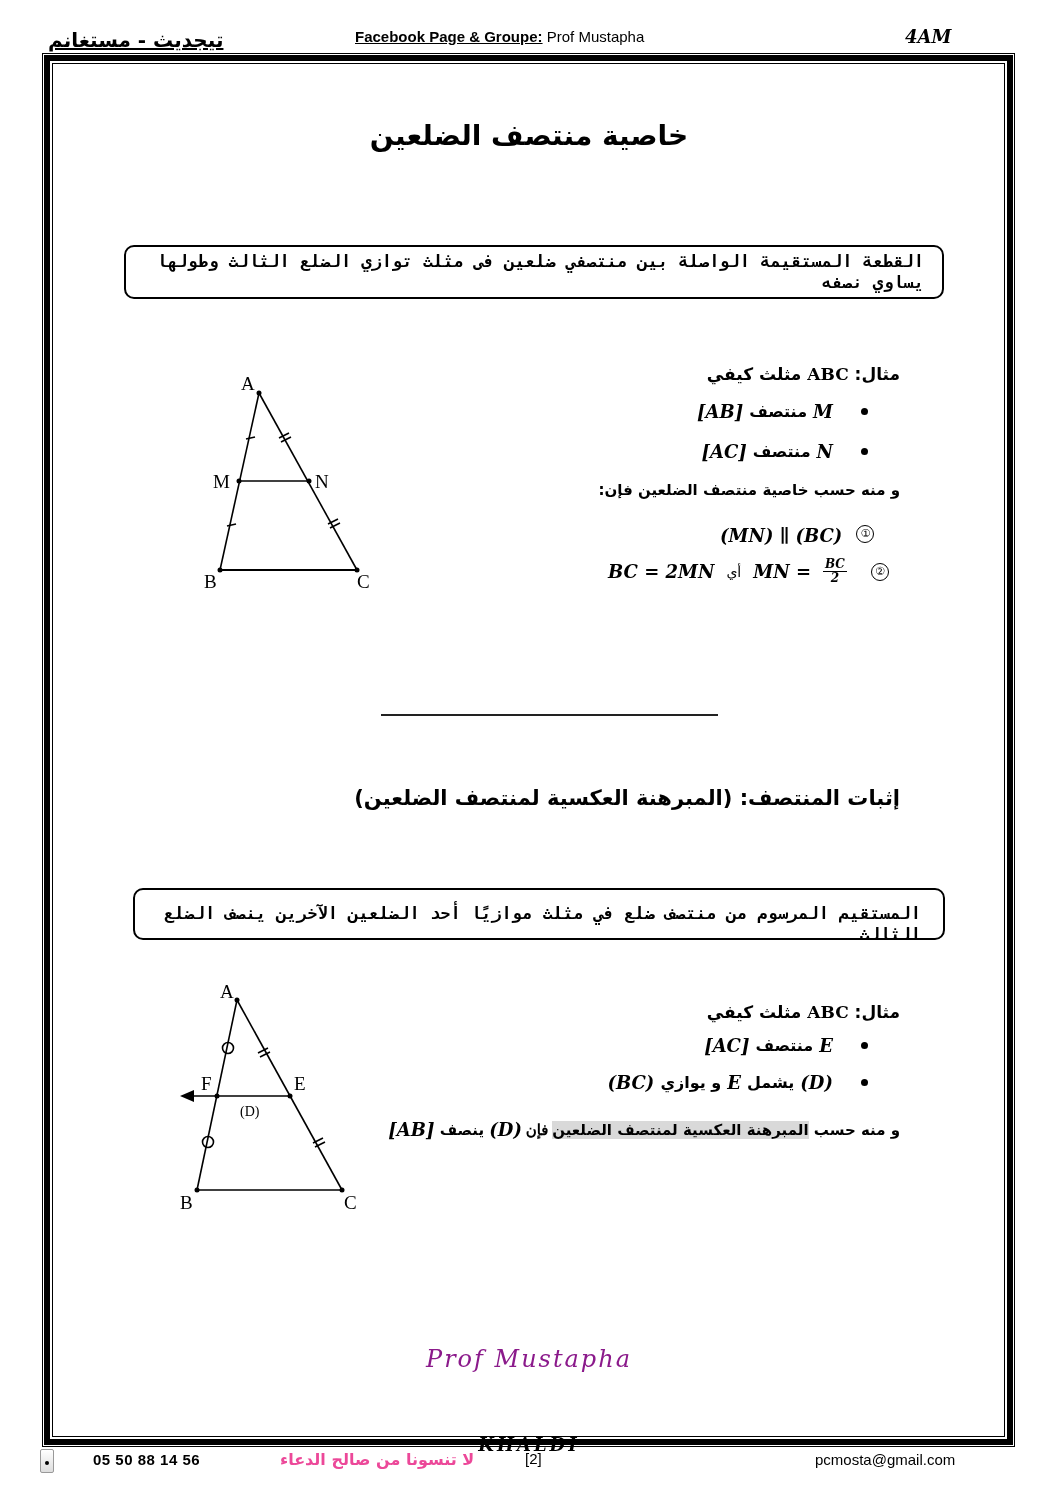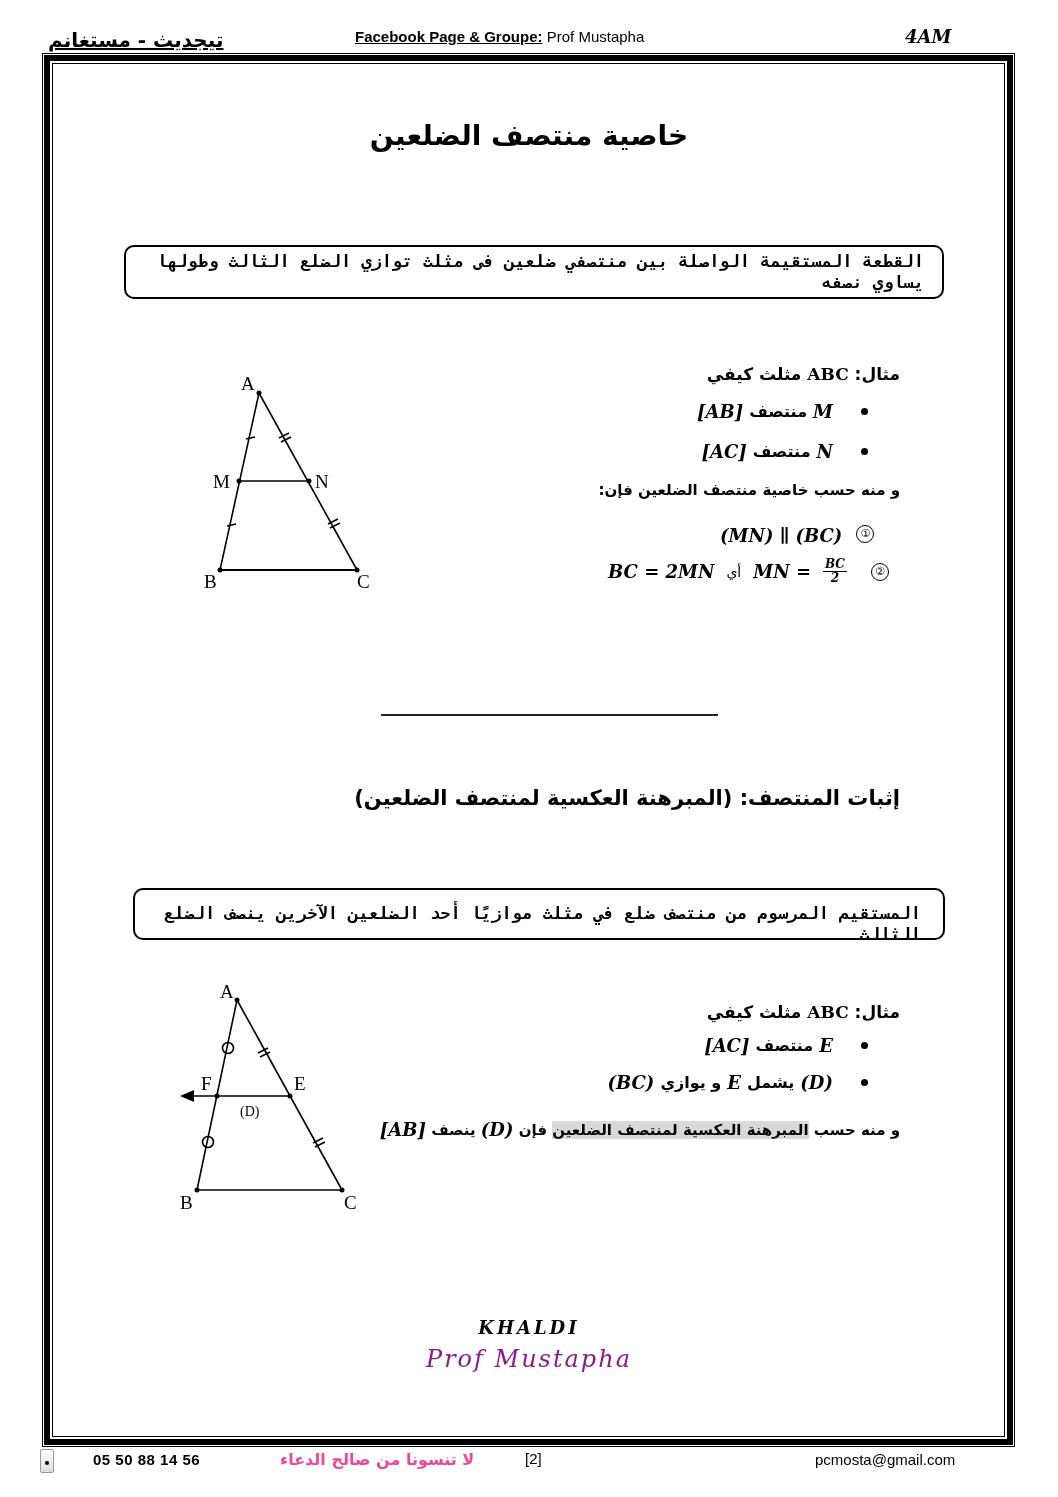--- a/index.html
+++ b/index.html
@@ -23,21 +23,21 @@
   .bullet { display:inline-block; width:7px; height:7px; border-radius:50%; background:#000; margin-left:22px; }
   .math { font-family:"DejaVu Serif", serif; font-style:italic; font-weight:bold; font-size:18px; }
   .conclusion { font-size:15px; font-weight:bold; }
   .hl { background:#d9d9d9; }
   .sep { left:381px; top:714px; width:337px; height:2px; background:#222; }
   .section2 { right:158px; top:786px; font-size:21px; font-weight:bold; direction:rtl; }
   .circ { display:inline-block; width:16px; height:16px; border:1.5px solid #000; border-radius:50%; font-size:11px; line-height:16px; text-align:center; font-family:"DejaVu Sans", sans-serif; font-weight:normal; font-style:normal; }
   .frac { display:inline-flex; flex-direction:column; align-items:center; vertical-align:middle; font-size:12px; line-height:13px; }
   .frac .num { border-bottom:1.5px solid #000; padding:0 2px; }
   .sig1 { left:0; width:1058px; top:1345px; text-align:center; font-size:24px; font-style:italic; color:#8b1a8b; font-family:"DejaVu Serif", serif; letter-spacing:2px; }
-  .sig2 { left:0; width:1058px; top:1317px; text-align:center; font-size:18px; font-style:italic; font-weight:bold; font-family:"DejaVu Serif", serif; letter-spacing:3px; }
+  .sig2 { left:0; width:1058px; top:1434px; text-align:center; font-size:18px; font-style:italic; font-weight:bold; font-family:"DejaVu Serif", serif; letter-spacing:3px; }
   .ftr-phone { left:93px; top:1451px; font-size:15px; font-weight:bold; font-family:"Liberation Sans", sans-serif; letter-spacing:0.5px; }
   .ftr-icon { left:40px; top:1449px; width:14px; height:24px; border:1px solid #999; border-radius:2px; background:linear-gradient(#fff,#ddd); box-sizing:border-box; }
   .ftr-icon::after { content:""; position:absolute; left:4px; top:11px; width:4px; height:4px; border-radius:50%; background:#000; }
   .ftr-dua { left:280px; top:1450px; font-size:16px; font-weight:bold; color:#ec4899; direction:rtl; }
   .ftr-page { left:525px; top:1450px; font-size:15px; font-family:"Liberation Sans", sans-serif; }
   .ftr-mail { left:815px; top:1451px; font-size:15px; font-family:"Liberation Sans", sans-serif; }
   svg text { font-family:"Liberation Serif", serif; }
 </style>
 </head>
 <body>
@@ -168,21 +168,21 @@
   <span class="bullet"></span>
   <span class="math" style="direction:ltr;">(D)</span>
   <span>يشمل</span>
   <span class="math">E</span>
   <span>و يوازي</span>
   <span class="math" style="direction:ltr;">(BC)</span>
 </div>
 <div class="abs rtl conclusion" style="right:158px; top:1119px; display:flex; align-items:center; gap:0;">
   <span style="white-space:pre;">و منه حسب </span>
   <span class="hl">المبرهنة العكسية لمنتصف الضلعين</span>
-  <span style="white-space:pre;"> فإن </span>
+  <span style="white-space:pre;font-family:Liberation Serif, serif;"> فإن </span>
   <span class="math" style="direction:ltr;">(D)</span>
   <span style="white-space:pre;"> ينصف </span>
   <span class="math" style="direction:ltr;">[AB]</span>
 </div>
 
 <div class="abs sig1">Prof Mustapha</div>
 <div class="abs sig2">KHALDI</div>
 
 <div class="abs ftr-icon"></div>
 <div class="abs ftr-phone">05 50 88 14 56</div>

